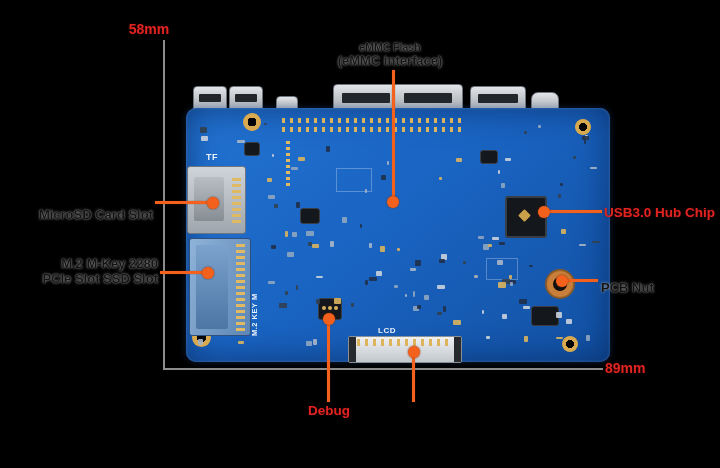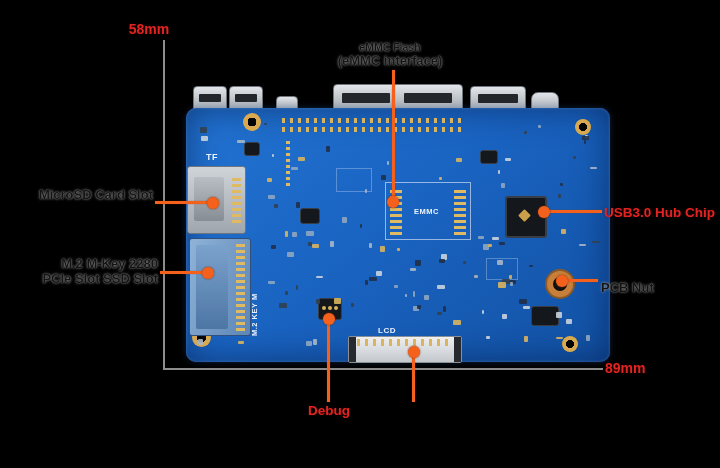--- a/index.html
+++ b/index.html
@@ -77,25 +77,20 @@
       <div style="position:absolute;left:6px;top:10px;width:30px;height:44px;background:linear-gradient(#b8bec4,#878d94);border-radius:2px;"></div>
     </div>
 
     <div style="position:absolute;left:3px;top:130px;width:60px;height:96px;border-radius:3px;
                 background:linear-gradient(110deg,#8fb3d8,#5d86b5);border:1px solid #2f4f7d;">
       <div class="goldcol" style="left:46px;top:4px;width:9px;height:88px;"></div>
       <div style="position:absolute;left:6px;top:6px;width:32px;height:84px;background:linear-gradient(#7ba2cc,#4e76a5);border-radius:2px;"></div>
     </div>
     <div class="silk" style="left:64px;top:146px;height:82px;font-size:7.5px;writing-mode:vertical-rl;transform:rotate(180deg);">M.2 KEY M</div>
 
-    <div class="court" style="left:199px;top:74px;width:84px;height:56px;">
-      <div class="goldcol" style="left:4px;top:4px;width:12px;height:48px;"></div>
-      <div class="goldcol" style="left:68px;top:4px;width:12px;height:48px;"></div>
-      <div class="silk" style="left:28px;top:24px;font-size:7.5px;">EMMC</div>
-    </div>
 
     <div class="chip" style="left:319px;top:88px;width:38px;height:38px;">
       <div style="position:absolute;left:13px;top:13px;width:9px;height:9px;background:#caa14a;border-radius:1px;transform:rotate(45deg);"></div>
     </div>
 
     <div class="chip" style="left:294px;top:42px;width:16px;height:12px;border-width:1px;"></div>
     <div class="chip" style="left:114px;top:100px;width:18px;height:14px;border-width:1px;"></div>
     <div class="chip" style="left:345px;top:198px;width:26px;height:18px;border-width:1px;"></div>
     <div class="chip" style="left:58px;top:34px;width:14px;height:12px;border-width:1px;"></div>
 
@@ -220,21 +215,21 @@
         <div class="smd" style="left: 333.422px; top: 191.223px; width: 7.61931px; height: 4.77934px; background: rgb(32, 48, 74);"></div>
         <div class="smd" style="left: 129.989px; top: 190.578px; width: 4.04431px; height: 5.04817px; background: rgb(49, 64, 79);"></div>
       </div>
   </div>
 
   <div class="lbl lbl-dark" style="left:300px;top:54px;width:180px;text-align:center;">(eMMC interface)</div>
   <div class="lbl lbl-dark sm" style="left:300px;top:41px;width:180px;text-align:center;">eMMC Flash</div>
   <div class="lead" style="left:392px;top:70px;width:3px;height:128px;"></div>
   <div class="ldot" style="left:387px;top:196px;"></div>
 
-  <div class="lbl lbl-dark" style="left:0;top:188px;width:153px;text-align:right;">MicroSD Card Slot</div>
+  <div class="lbl lbl-dark" style="left:0;top:208px;width:153px;text-align:right;">MicroSD Card Slot</div>
   <div class="lead" style="left:155px;top:201px;width:54px;height:3px;"></div>
   <div class="ldot" style="left:207px;top:197px;"></div>
 
   <div class="lbl lbl-dark" style="left:0;top:257px;width:158px;text-align:right;">M.2 M-Key 2280</div>
   <div class="lbl lbl-dark" style="left:0;top:272px;width:158px;text-align:right;">PCIe Slot SSD Slot</div>
   <div class="lead" style="left:160px;top:271px;width:46px;height:3px;"></div>
   <div class="ldot" style="left:202px;top:267px;"></div>
 
   <div class="lbl lbl-red" style="left:604px;top:205px;font-size:13.5px;">USB3.0 Hub Chip</div>
   <div class="lead" style="left:548px;top:210px;width:54px;height:3px;"></div>

